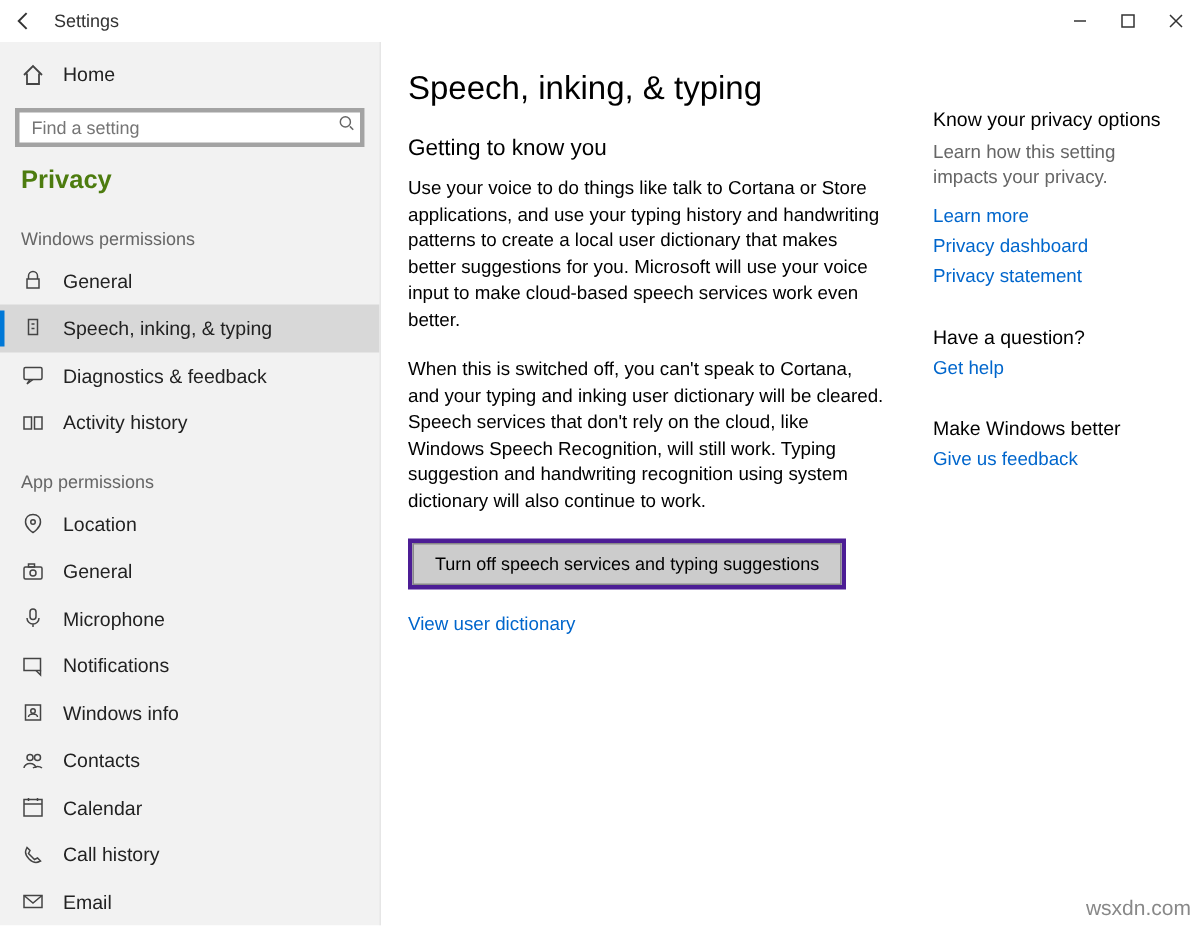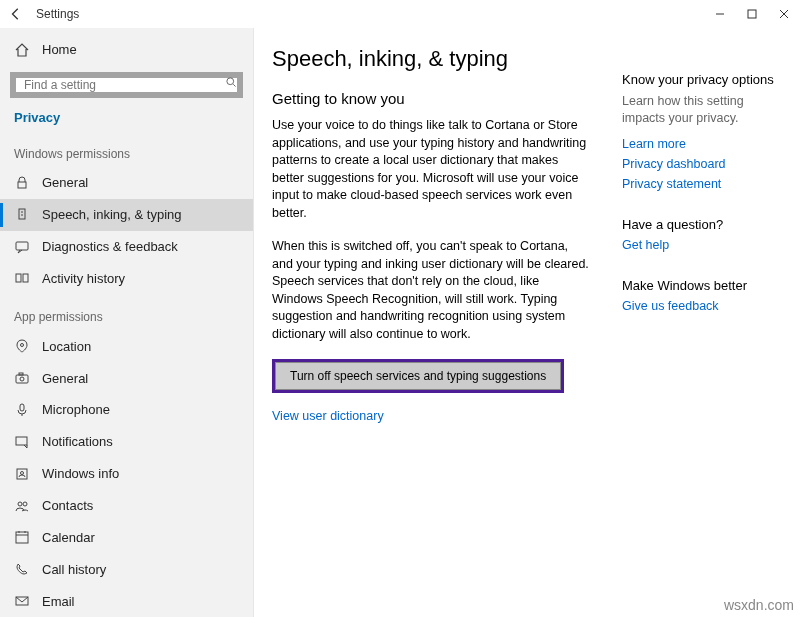--- a/index.html
+++ b/index.html
@@ -68,40 +68,40 @@
       left: 0; top: 4px; bottom: 4px;
       width: 3px;
       background: #0078d7;
     }
     .search-wrap {
       padding: 6px 10px 10px 10px;
     }
     .search-input {
       width: 100%;
       height: 26px;
-      border: 6px solid #a3a3a3;
+      border: 3px solid #a3a3a3;
       background: #fff;
       font-size: 12px;
       padding: 0 22px 0 8px;
       color: #666;
     }
     .search-icon {
       position: relative;
       float: right;
       margin-top: -22px;
       margin-right: 6px;
       color: #666;
       pointer-events: none;
       font-size: 12px;
     }
     .section-label {
       padding: 0 14px;
-      font-size: 13px;
+      font-size: 17px;
       font-weight: 600;
-      color: #0369a1;
+      color: #4d7c0f;
       margin-top: 2px;
       margin-bottom: 6px;
     }
     .group-label {
       padding: 16px 14px 6px 14px;
       font-size: 12px;
       color: #666;
     }
     .icon {
       width: 16px; height: 16px;

